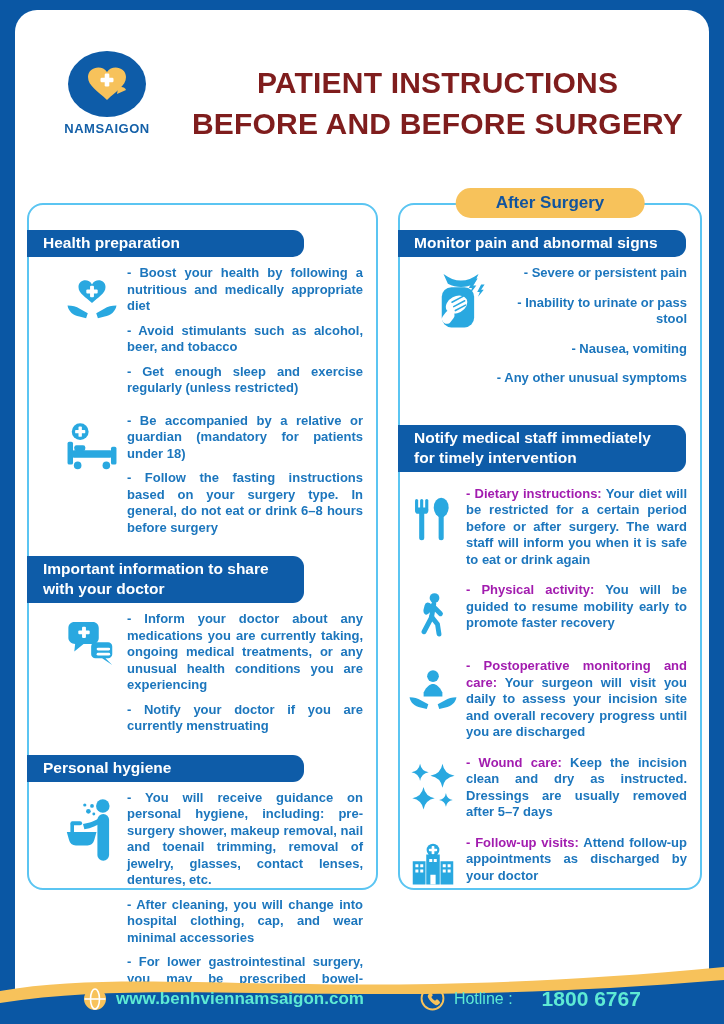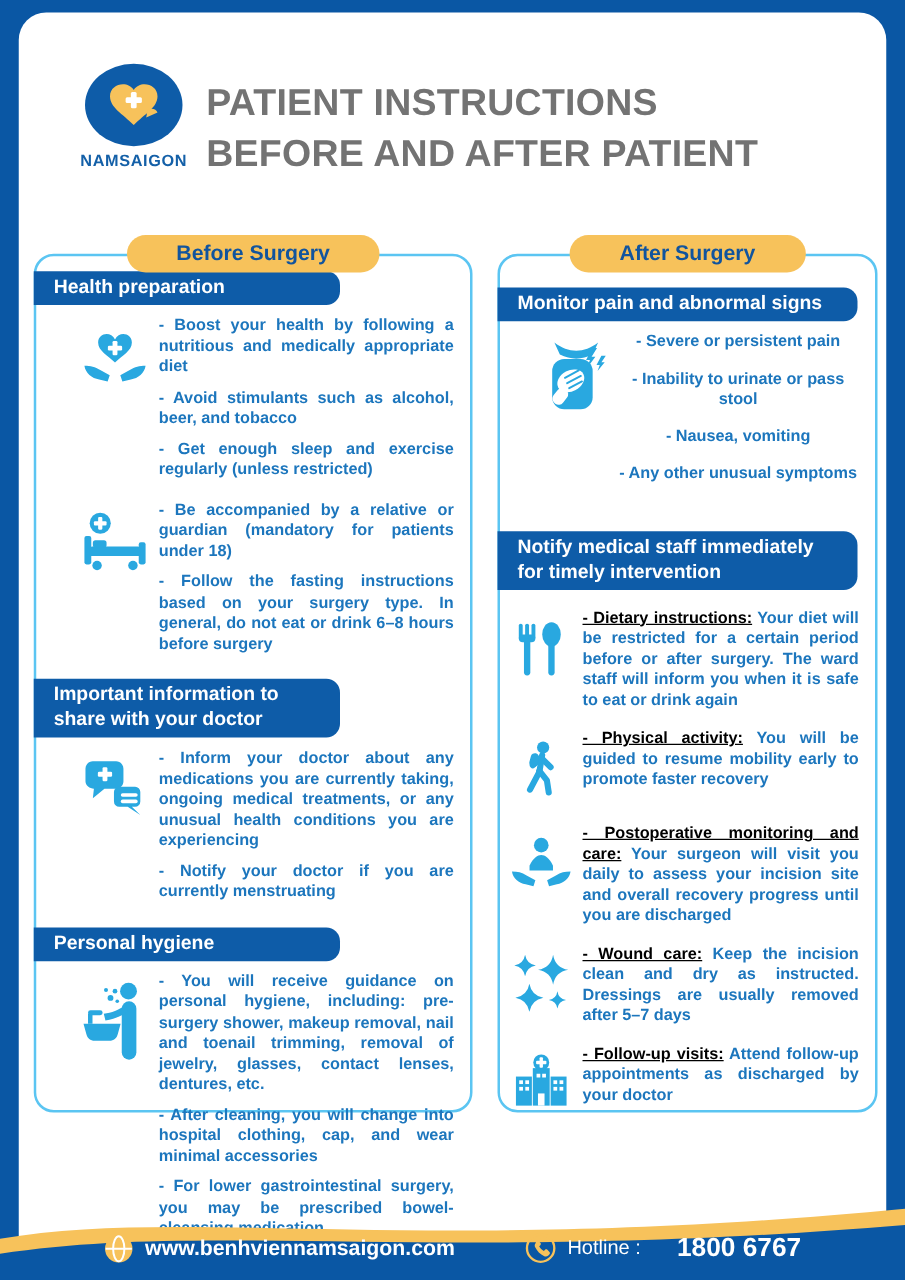--- a/index.html
+++ b/index.html
@@ -10,59 +10,59 @@
   }
   .card {
     position:absolute; left:15px; top:10px; width:694px; height:1014px;
     background:#ffffff; border-radius:22px;
   }
   
   .logo-block { position:absolute; left:28px; top:40px; width:128px; text-align:center; }
   .logo-mark { display:block; margin:0 auto; }
   .logo-text { font-size:13px; font-weight:bold; color:#1460A8; letter-spacing:.5px; margin-top:3px; }
   .title {
-    position:absolute; left:150px; top:52px; width:545px; 
-    color:#737373; font-size:30px; line-height:41px; font-weight:bold; letter-spacing:.2px;
+    position:absolute; left:150px; top:52px; width:545px; text-align:center;
+    color:#7f1d1d; font-size:30px; line-height:41px; font-weight:bold; letter-spacing:.2px;
   }
   
   .col {
     position:absolute; top:193px; height:687px;
     border:2px solid #5BC5F2; border-radius:16px; background:#fff;
   }
   .col-left  { left:12px;  width:351px; }
   .col-right { left:383px; width:304px; }
   .pill {
     position:absolute; top:-17px; left:50%; transform:translateX(-50%);
     background:#F7C25B; color:#11549E; font-weight:bold; font-size:17px;
     padding:5px 40px; border-radius:19px; white-space:nowrap; z-index:2;
   }
   .bar {
     background:#0E5CA8; color:#ffffff; font-weight:bold; font-size:15.5px; line-height:20px;
     padding:3px 14px 4px 16px; border-radius:0 11px 11px 0; margin-left:-2px;
   }
-  .col-left  .bar { width:245px; margin-top:12px; }
+  .col-left  .bar { width:277px; margin-top:12px; }
   .col-right .bar { width:288px; margin-top:25px; }
   .bar:first-child { margin-top:25px; }
   .row { display:flex; align-items:flex-start; margin-top:8px;padding-left:28px; }
   .icon-cell { flex:none; width:70px; display:flex; justify-content:center; padding-top:6px; }
   .col-right .icon-cell { width:66px; }
   .bullets { flex:1; padding-right:13px; }
   p.bullet {
     color:#1C76BD; font-weight:bold; font-size:13px; line-height:16.5px;
     text-align:justify; margin:0 0 8px 0;
   }
-  .col-right p.bullet.short { text-align:center; margin-bottom:13px; }
-  .label-gray { color:#000000;text-decoration:underline; }
+  .col-right p.bullet.short { text-align:right; margin-bottom:13px; }
+  .label-gray { color:#a21caf; }
   .item { display:flex; align-items:flex-start; margin-top:14px; }
   .item .text { flex:1; padding-right:13px; color:#1C76BD; font-weight:bold; font-size:13px; line-height:16.5px; text-align:justify; }
   
   .footer-wave { position:absolute; left:0; bottom:0; width:724px; height:75px; z-index:3; }
   .footer-row {
     position:absolute; left:0; bottom:13px; width:724px; z-index:4;
-    display:flex; justify-content:center; align-items:center; gap:56px; color:#ffffff;
+    display:flex; justify-content:center; align-items:center; gap:56px; color:#5eead4;
   }
   .footer-group { display:flex; align-items:center; gap:9px; }
   .site { font-size:17px; font-weight:bold; }
   .hotline-label { font-size:16px; font-weight:normal; }
   .hotline-number { font-size:21px; font-weight:bold;margin-left:20px; }
   svg .b { fill:#29A8E0; }
 </style>
 </head>
 <body>
 
@@ -74,25 +74,24 @@
         <ellipse cx="41" cy="34" rx="39" ry="33" fill="#0E5CA8"></ellipse>
         <path d="M41 22c-5-8-19-5-19 5 0 9 10 14 19 23 9-9 19-14 19-23 0-10-14-13-19-5z" fill="#F7C25B"></path>
         <path d="M52 38c3-2 7-1 8 2l-9 4z" fill="#F7C25B"></path>
         <rect x="38.7" y="23.5" width="4.6" height="13" rx="1.2" fill="#fff"></rect>
         <rect x="34.5" y="27.7" width="13" height="4.6" rx="1.2" fill="#fff"></rect>
       </svg>
       <div class="logo-text">NAMSAIGON</div>
     </div>
     <div class="title">
       <div>PATIENT INSTRUCTIONS</div>
-      <div>BEFORE AND AFTER PATIENT</div>
+      <div>BEFORE AND BEFORE SURGERY</div>
     </div>
 
     <div class="col col-left">
-      <div class="pill">Before Surgery</div>
 
       <div class="bar">Health preparation</div>
       <div class="row">
         <div class="icon-cell">
           <svg width="54" height="54" viewBox="0 0 64 64">
             <path class="b" d="M32 16C28 8 16 10 16 19c0 8 9 12 16 19 7-7 16-11 16-19 0-9-12-11-16-3z"></path>
             <rect x="29.7" y="17.5" width="4.6" height="13.5" rx="1.2" fill="#fff"></rect>
             <rect x="25.25" y="21.95" width="13.5" height="4.6" rx="1.2" fill="#fff"></rect>
             <path class="b" d="M3 41c1 7 7 12 14 13l8 2 2-6-9-5c-5-3-9-4-15-4z"></path>
             <path class="b" d="M61 41c-1 7-7 12-14 13l-8 2-2-6 9-5c5-3 9-4 15-4z"></path>

